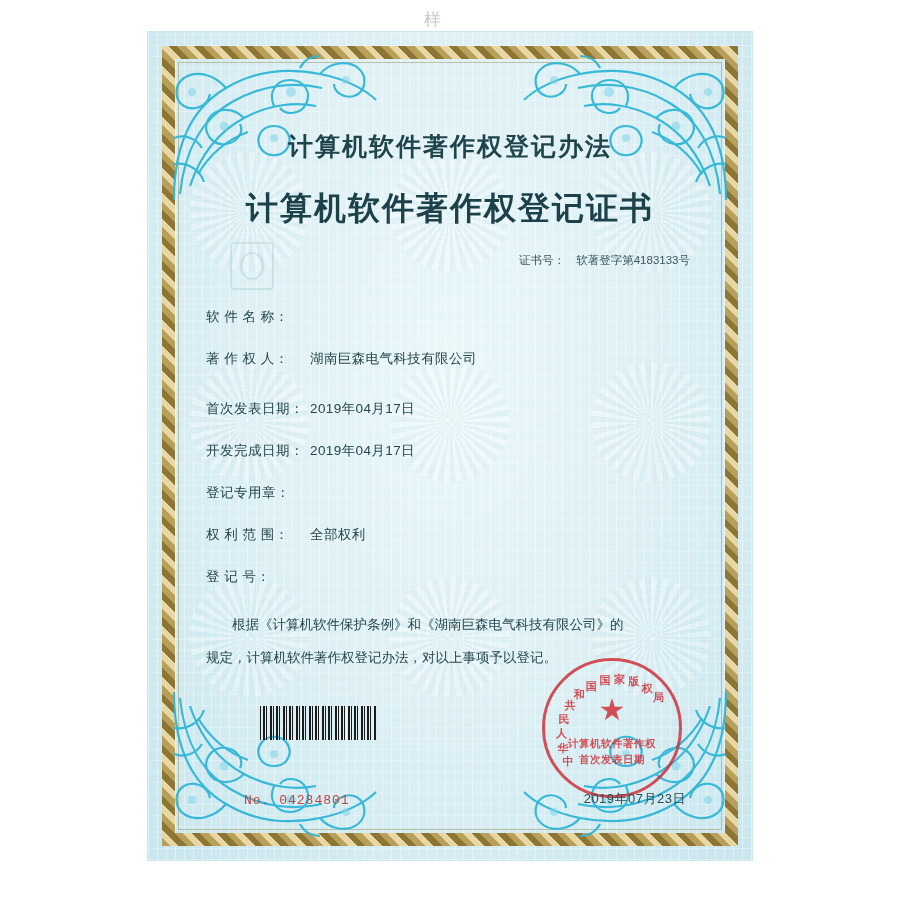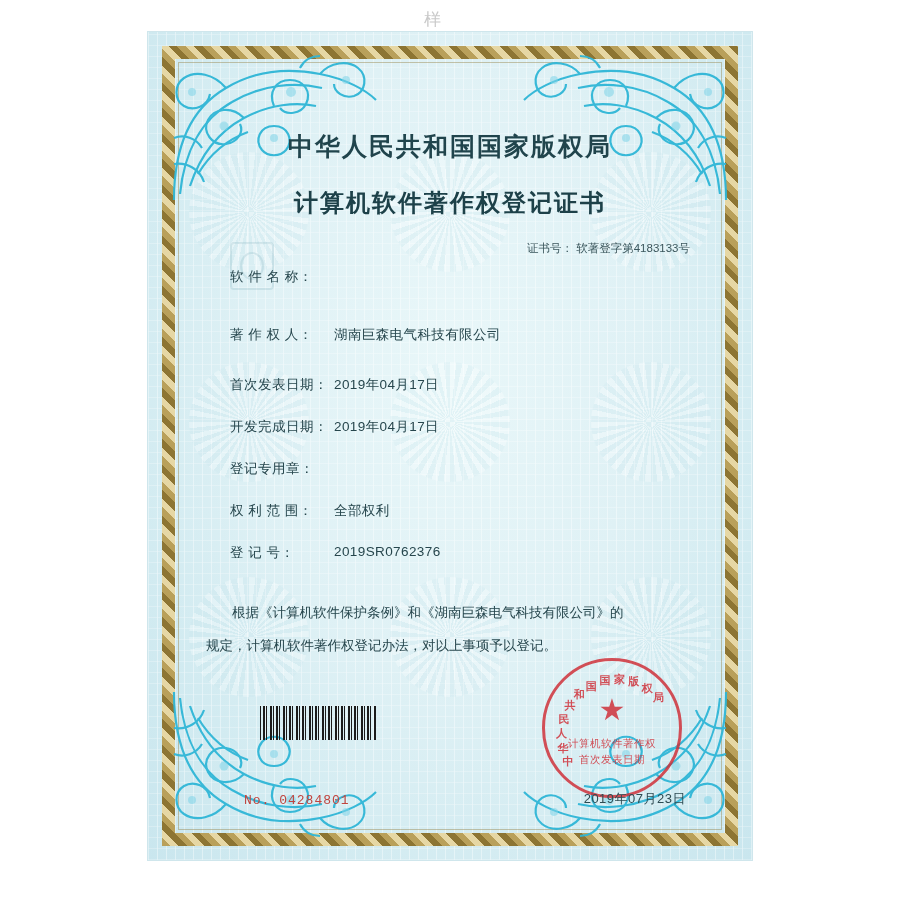--- a/index.html
+++ b/index.html
@@ -104,47 +104,46 @@
   .org-title {
     text-align: center;
     font-size: 25px;
     letter-spacing: 2px;
     color: #20444c;
     font-weight: bold;
     margin-top: 6px;
   }
   .doc-title {
     text-align: center;
-    font-size: 24px;
+    font-size: 32px;
     letter-spacing: 2px;
     color: #1d4149;
     font-weight: bold;
     margin-top: 24px;
   }
 
   .cert-no-row {
     margin-top: 22px;
     text-align: right;
     font-size: 11.5px;
     color: #3b565c;
     padding-right: 4px;
   }
-  .cert-no-row .label { }
+  .cert-no-row .label { margin-right: 8px; }
 
   .field-list {
     margin-top: 12px;
   }
   .field {
     display: flex;
-    align-items: flex-start;
+    align-items: flex-end;
     font-size: 13.5px;
     color: #26464d;
     margin-bottom: 0;
     min-height: 30px;
-    margin-left: 24px;
   }
   .field .f-label {
     width: 104px;
     flex: 0 0 104px;
     letter-spacing: 0.5px;
     white-space: pre;
   }
   .field .f-value {
     flex: 1;
     letter-spacing: 0.4px;
@@ -209,21 +208,21 @@
     top: 34px;
     transform: translateX(-50%);
     font-size: 30px;
     line-height: 30px;
     color: #cf2b34;
   }
   .seal .seal-l1, .seal .seal-l2 {
     position: absolute;
     left: 0; right: 0;
     font-size: 10.5px;
-    font-weight: normal;
+    font-weight: bold;
     letter-spacing: 0.5px;
     text-align: center;
   }
   .seal .seal-l1 { top: 76px; }
   .seal .seal-l2 { top: 92px; }
 
   
   .footer-no {
     position: absolute;
     left: 96px;
@@ -394,21 +393,21 @@
           <circle cx="176" cy="26" r="4"></circle>
           <circle cx="22" cy="38" r="4"></circle>
         </g>
       </svg>
     </div>
 
     <div class="emblem-wm"></div>
 
     <div class="content">
 
-      <div class="org-title">中华人民共和国国家版权局</div>
+      <div class="org-title">计算机软件著作权登记办法</div>
       <div class="doc-title">计算机软件著作权登记证书</div>
 
       <div class="cert-no-row">
         <span class="label">证书号：</span>
         <span class="value">软著登字第4183133号</span>
       </div>
 
       <div class="field-list">
 
         <div class="field" style="min-height:46px">
@@ -446,21 +445,20 @@
 
         <div class="field">
           <div class="f-label">权 利 范 围：</div>
           <div class="f-value">全部权利</div>
         </div>
 
         <div class="sp-md"></div>
 
         <div class="field">
           <div class="f-label">登 记 号：</div>
-          <div class="f-value">2019SR0762376</div>
         </div>
 
       </div>
 
       <div class="statement">
         <span>根据《计算机软件保护条例》和《湖南巨森电气科技有限公司》的</span><br>
         <span style="margin-left:-26px; display:inline-block">规定，计算机软件著作权登记办法，对以上事项予以登记。</span>
       </div>
 
     </div>

